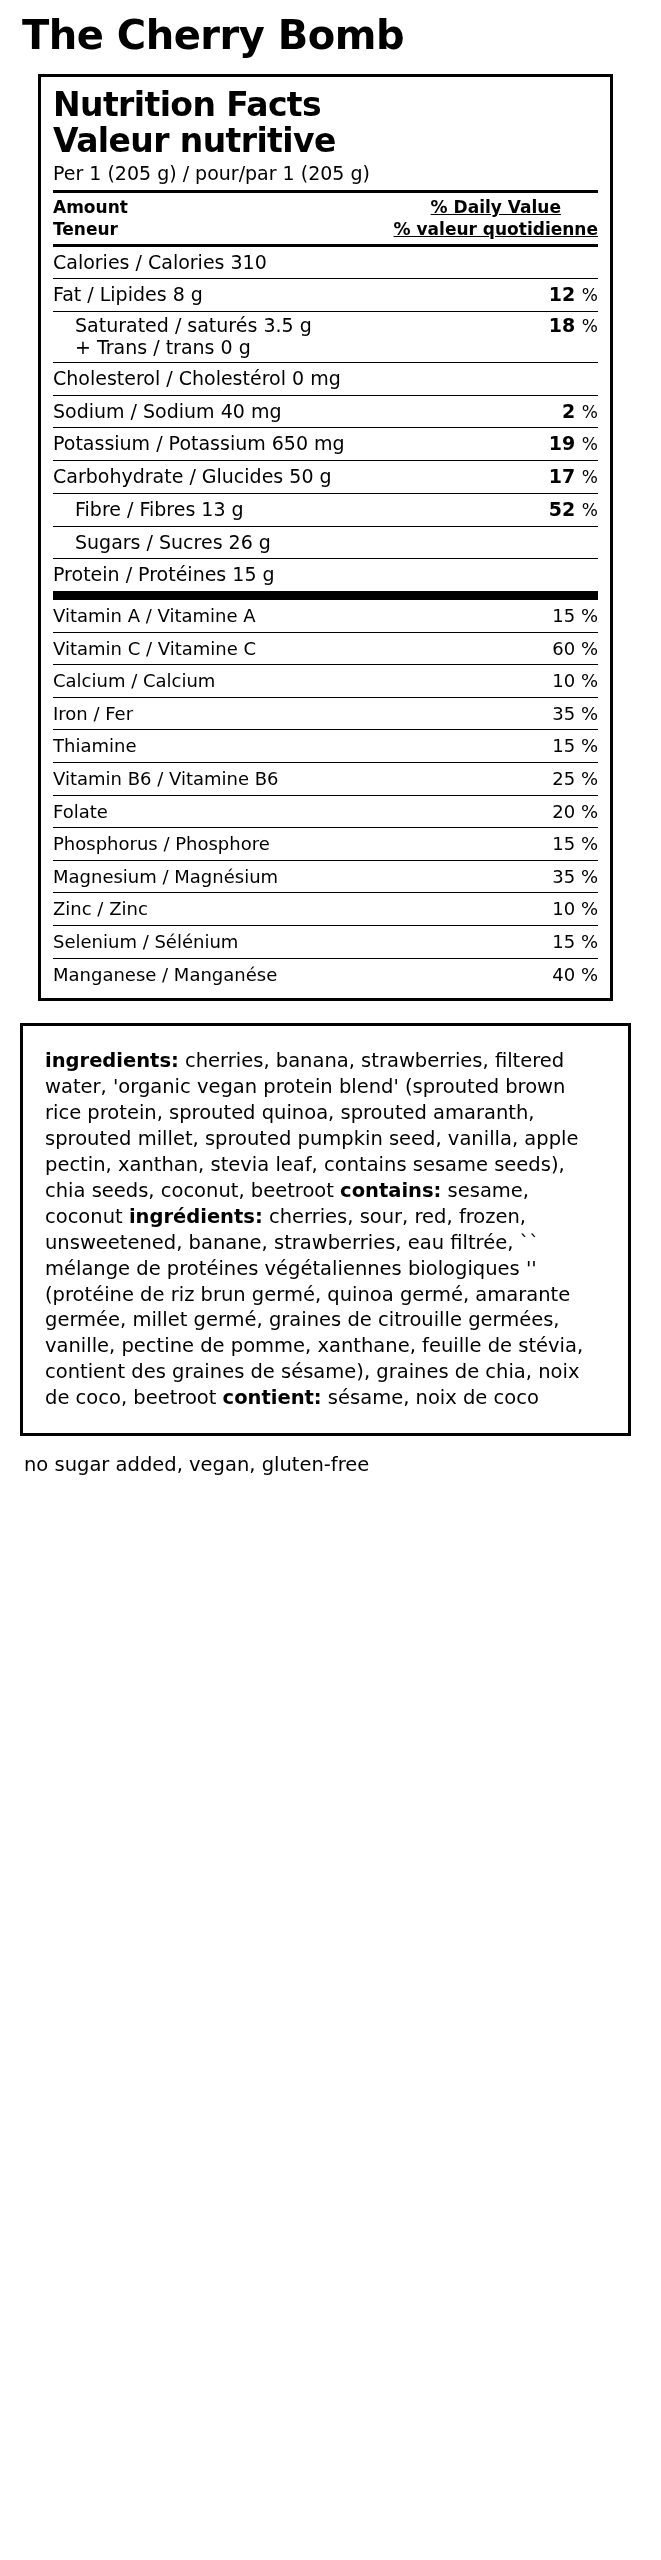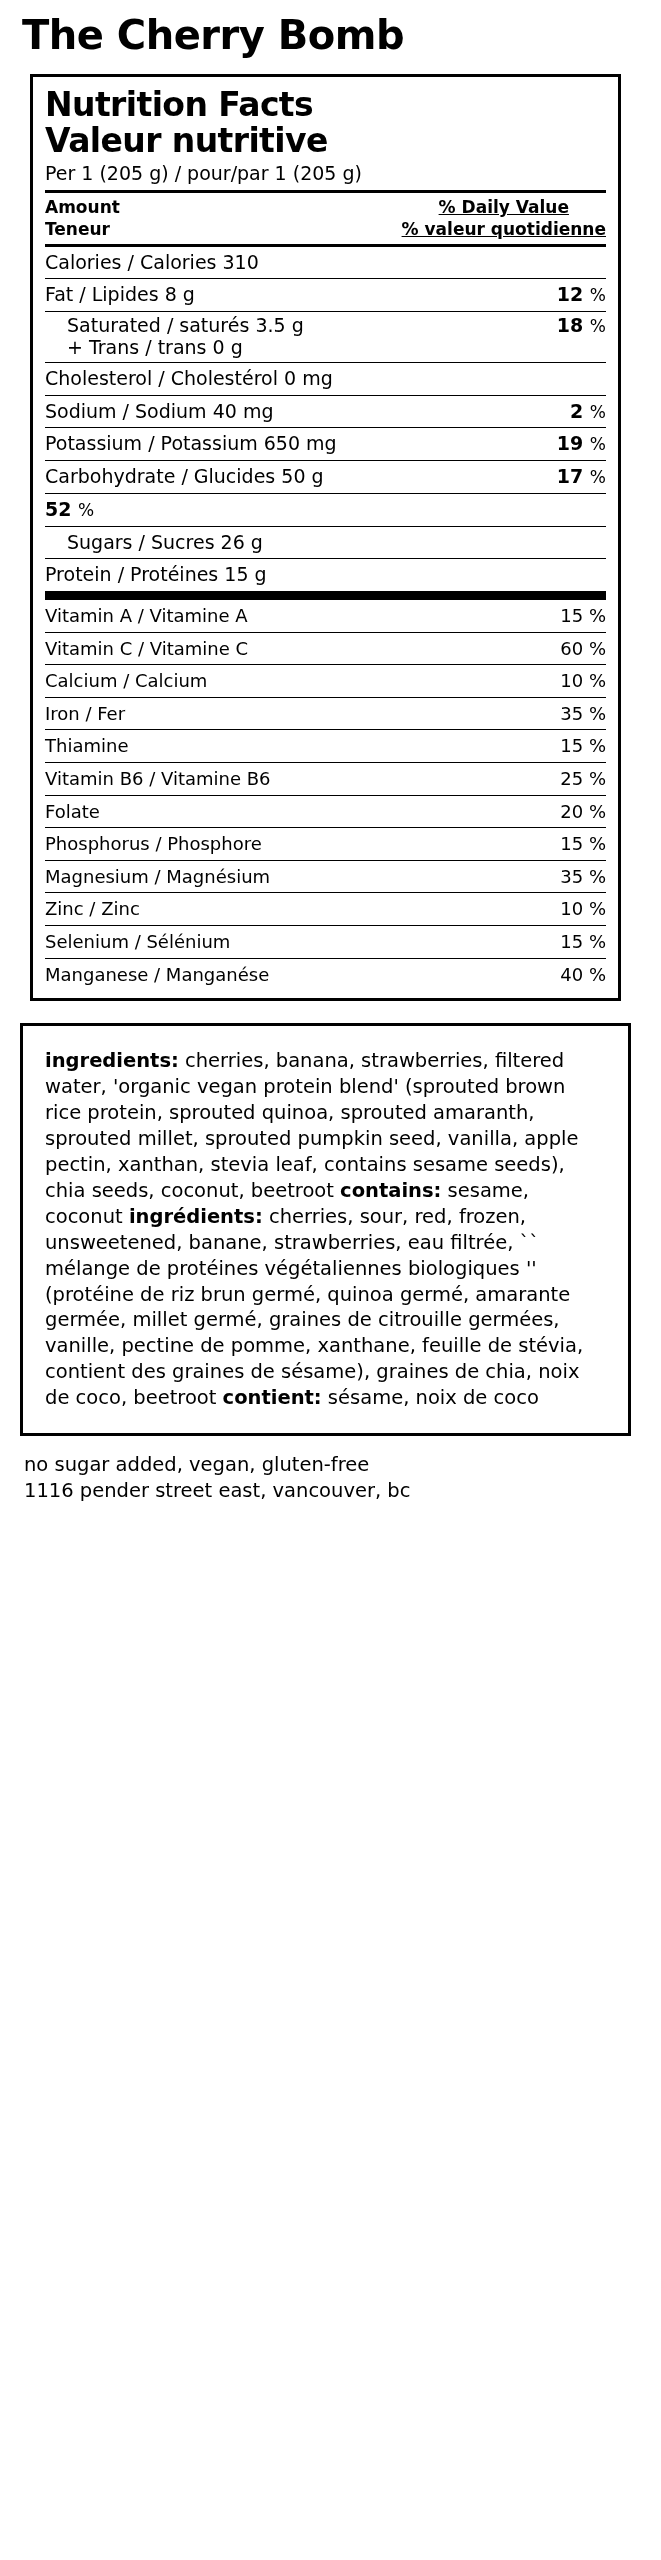--- a/index.html
+++ b/index.html
@@ -27,21 +27,21 @@
     font-size: 40px;
     letter-spacing: -0.5px;
     padding: 14px 0 18px 4px;
     line-height: 1.05;
   }
 
   
   .nf-panel {
     border: 3px solid #000;
     padding: 10px 12px 8px 12px;
-    margin: 0 12px;
+    margin: 0 20px;
   }
   .nf-title {
     font-weight: bold;
     font-size: 33px;
     line-height: 1.08;
     letter-spacing: -0.6px;
   }
   .nf-serving {
     font-size: 19px;
     margin-top: 4px;
@@ -180,20 +180,21 @@
     </div>
     <div class="rule-thin"></div>
 
     <div class="row">
       <div class="nm"><span class="bold">Carbohydrate / Glucides</span> <span class="amt">50 g</span></div>
       <div class="pct"><span>17</span> <span class="unit">%</span></div>
     </div>
     <div class="rule-thin"></div>
 
     <div class="row">
+      <div class="nm indent">Fibre / Fibres 13 g</div>
       <div class="pct"><span>52</span> <span class="unit">%</span></div>
     </div>
     <div class="rule-thin"></div>
 
     <div class="row">
       <div class="nm indent">Sugars / Sucres 26 g</div>
       <div class="pct"></div>
     </div>
     <div class="rule-thin"></div>
 
@@ -278,16 +279,15 @@
     </div>
 
   </div>
 
   <div class="ing-panel">
     <div class="ing-block"><b>ingredients:</b><span> cherries, banana, strawberries, filtered water, 'organic vegan protein blend' (sprouted brown rice protein, sprouted quinoa, sprouted amaranth, sprouted millet, sprouted pumpkin seed, vanilla, apple pectin, xanthan, stevia leaf, contains sesame seeds), chia seeds, coconut, beetroot </span><b>contains:</b><span> sesame, coconut </span><b>ingrédients:</b><span> cherries, sour, red, frozen, unsweetened, banane, strawberries, eau filtrée, `` mélange de protéines végétaliennes biologiques '' (protéine de riz brun germé, quinoa germé, amarante germée, millet germé, graines de citrouille germées, vanille, pectine de pomme, xanthane, feuille de stévia, contient des graines de sésame), graines de chia, noix de coco, beetroot </span><b>contient:</b><span> sésame, noix de coco</span></div>
   </div>
 
   <div class="footer">
     <div>no sugar added, vegan, gluten-free</div>
-    <div>1116 pender street east, vancouver, bc</div>
   </div>
 
 </div>
 
 </body></html>

